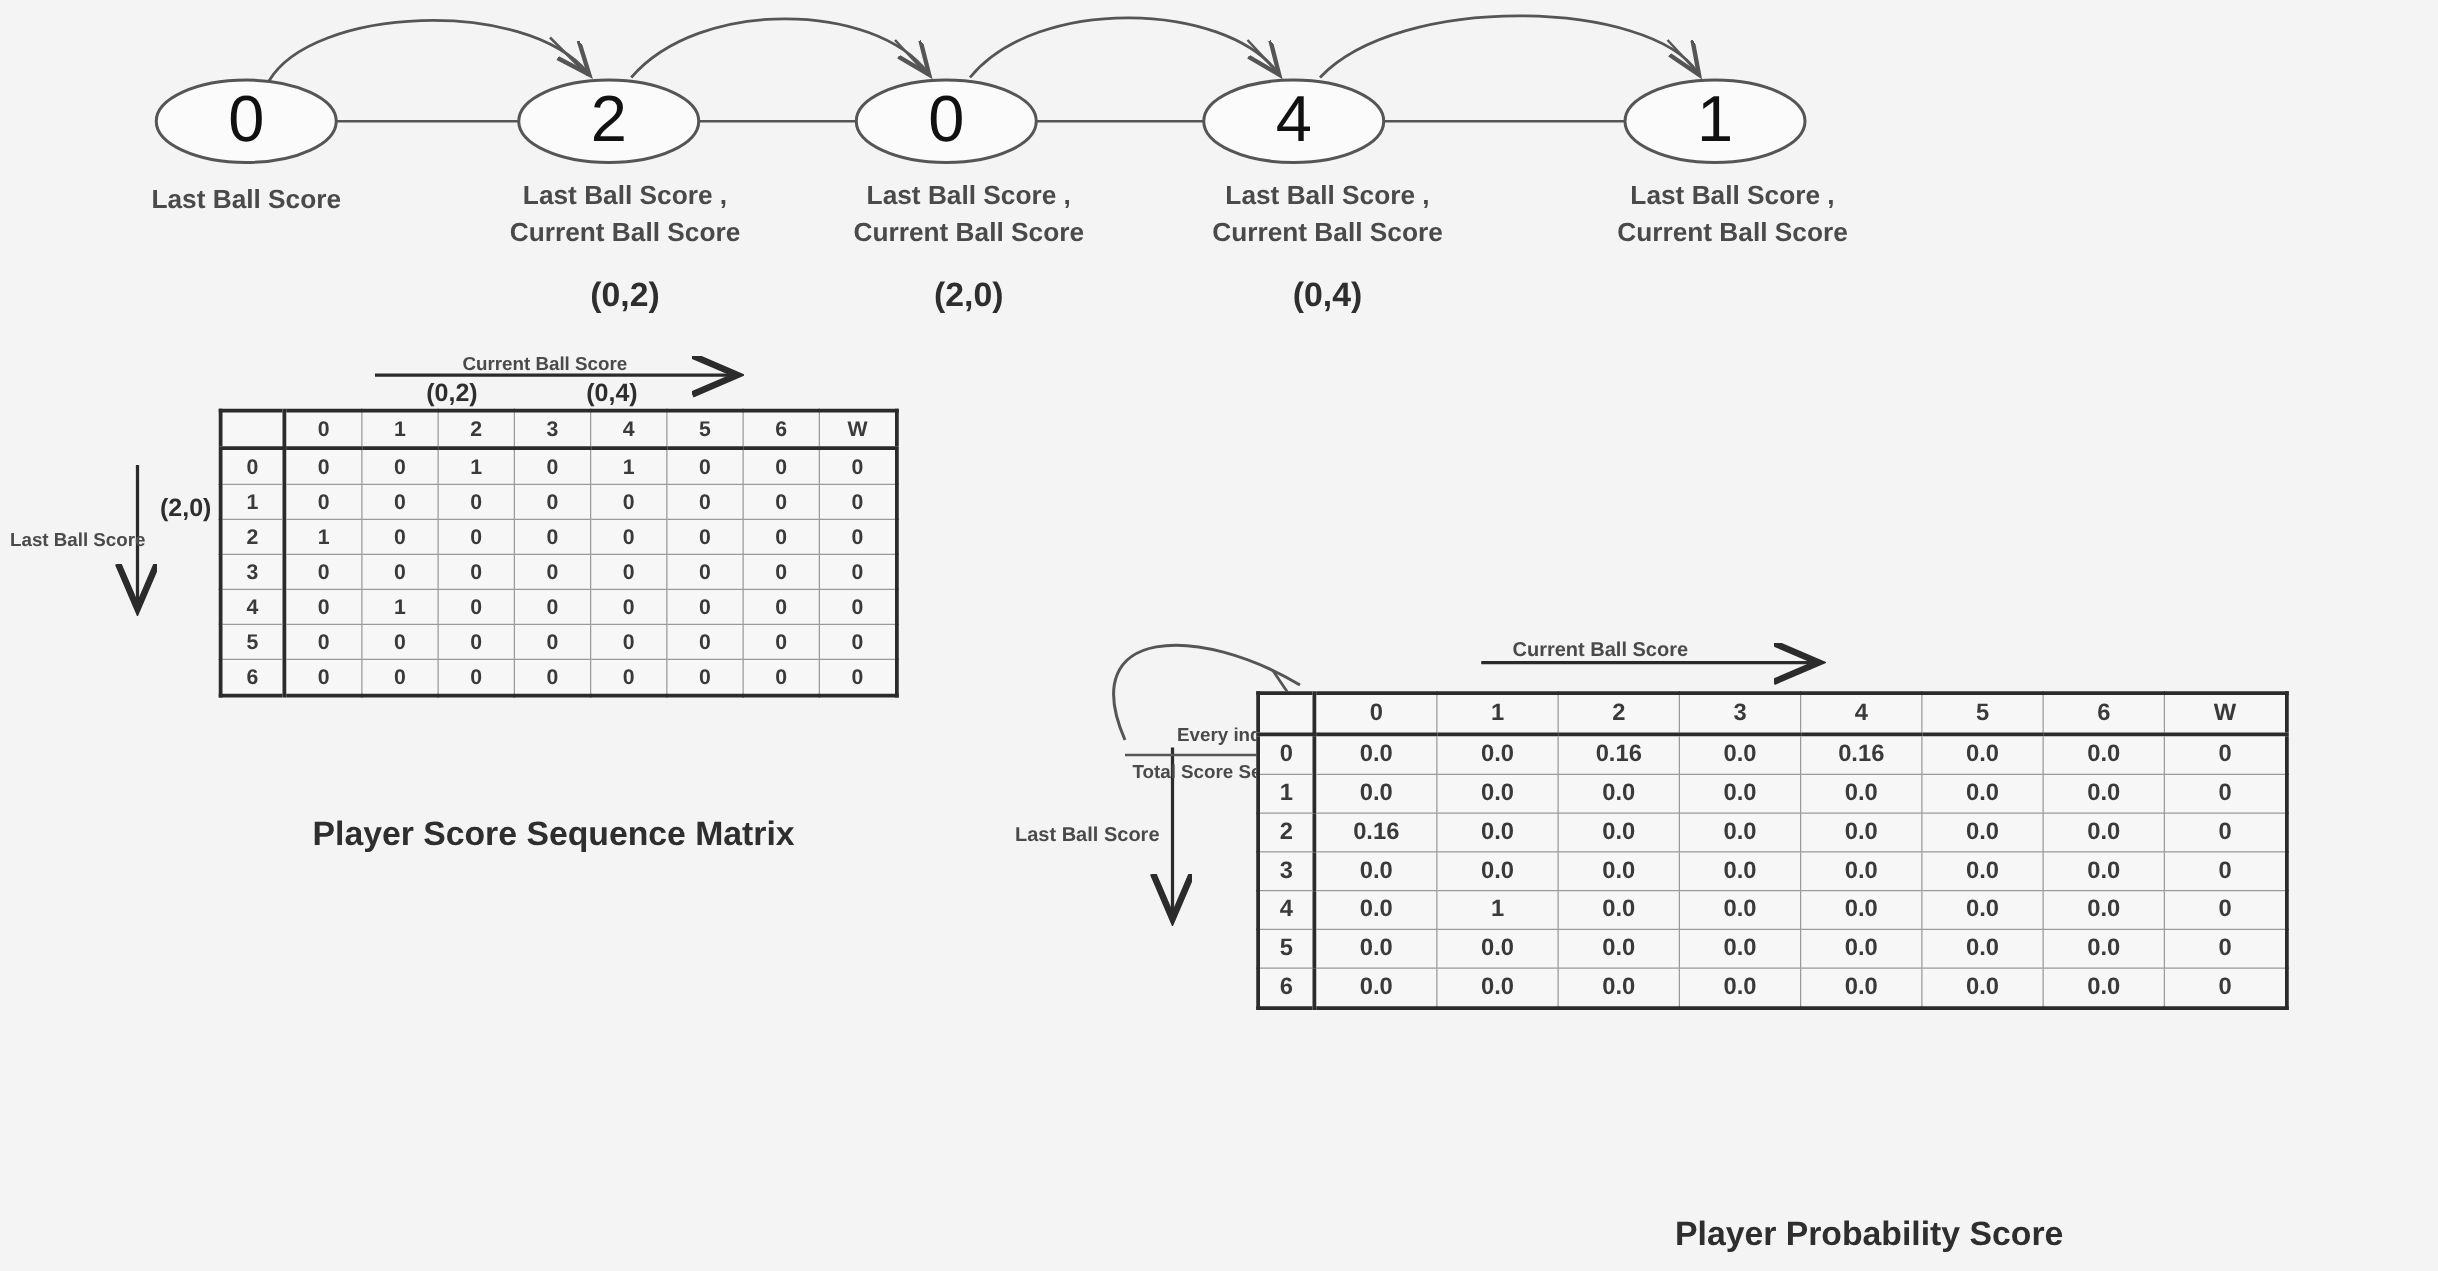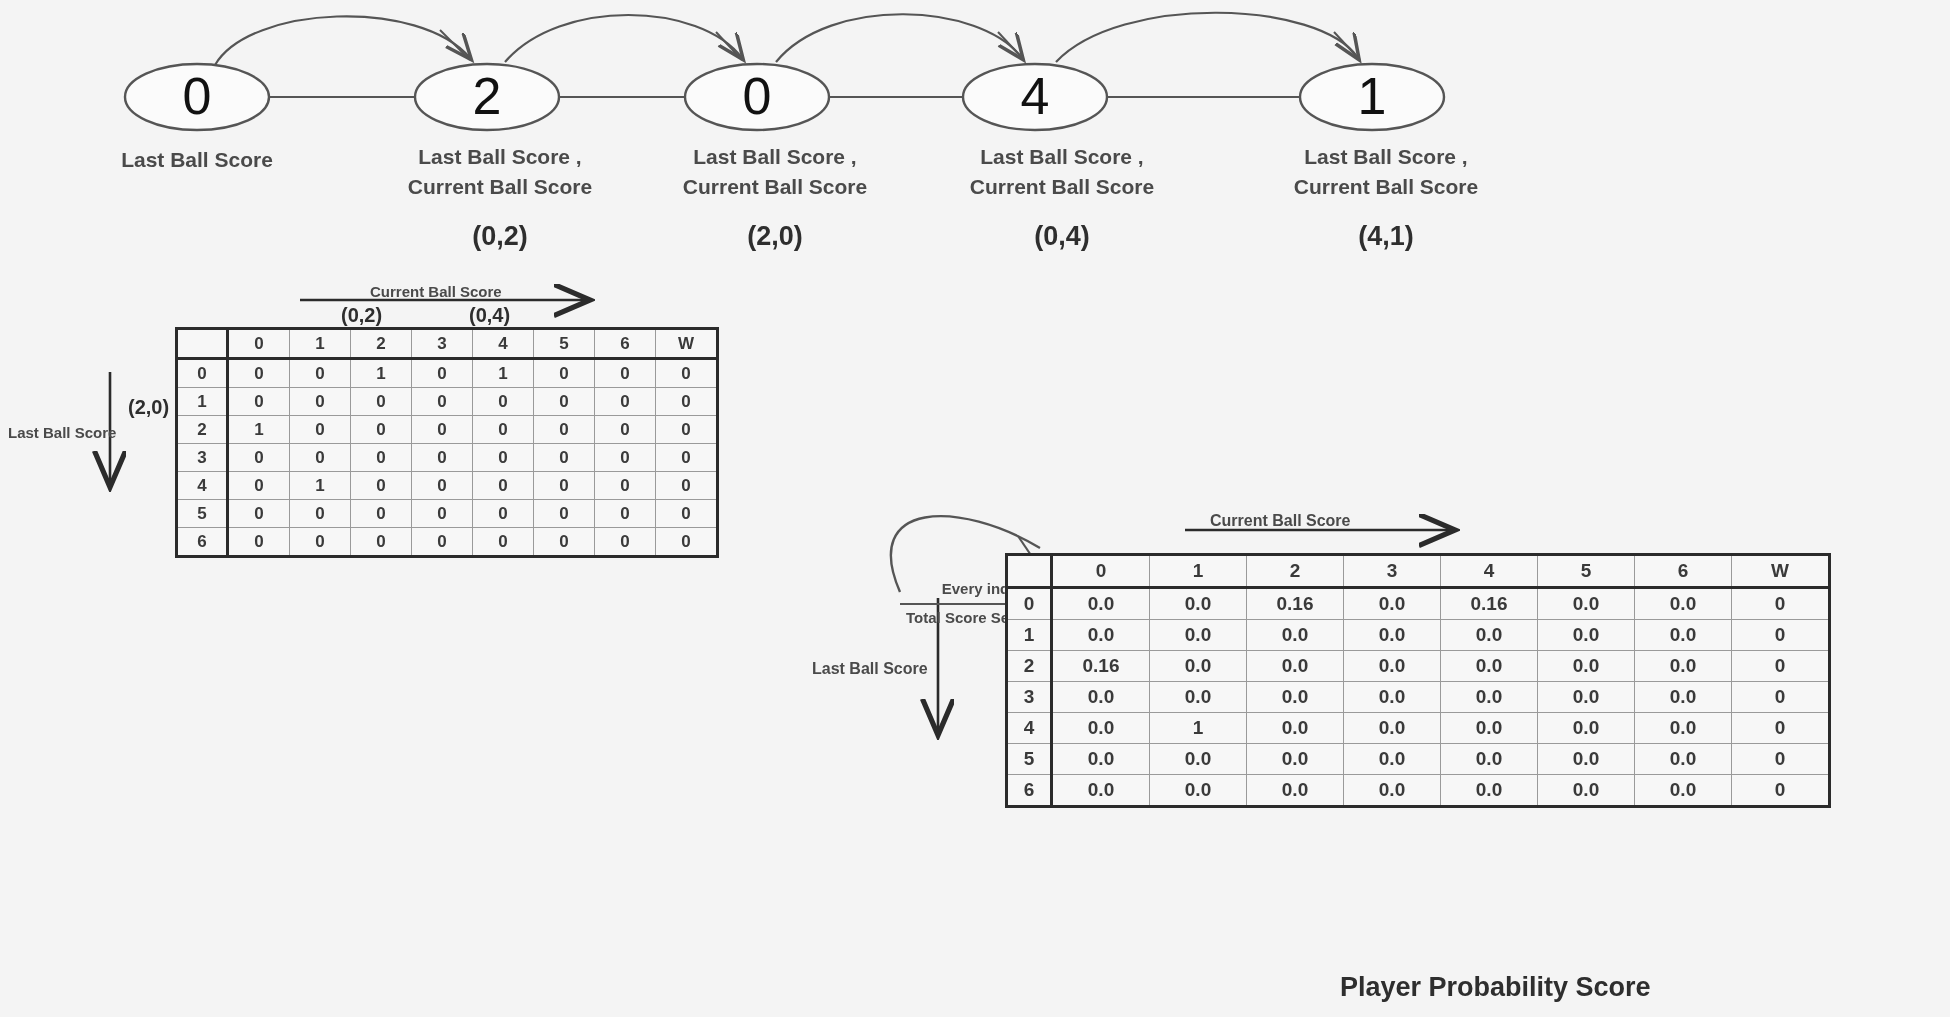--- a/index.html
+++ b/index.html
@@ -186,21 +186,20 @@
 
   <div class="node-cap" style="left:912px;top:142px;">
     <span>Last  Ball Score ,</span><br>
     <span>Current Ball Score</span>
     <span class="pair">(0,4)</span>
   </div>
 
   <div class="node-cap" style="left:1236px;top:142px;">
     <span>Last  Ball Score ,</span><br>
     <span>Current Ball Score</span>
-    <span class="pair">(4,1)</span>
   </div>
 
   <svg class="deco" viewBox="0 0 1950 1017">
     <defs>
       <marker id="ah2" markerWidth="16" markerHeight="16" refX="12" refY="6" orient="auto">
         <path d="M0,0 L14,6 L0,12" fill="none" stroke="#2b2b2b" stroke-width="2"></path>
       </marker>
     </defs>
 
     <line x1="300" y1="300" x2="585" y2="300" stroke="#2b2b2b" stroke-width="2.6" marker-end="url(#ah2)"></line>
@@ -310,20 +309,21 @@
           <td>0</td>
           <td>0</td>
           <td>0</td>
           <td>0</td>
           <td>0</td>
           <td>0</td>
         </tr>
       </tbody>
   </table>
 
+  <div class="mat-caption" style="left:250px;top:652px;">Player Score Sequence Matrix</div>
 
   <div id="frac">
     <span class="num">Every index</span>
     <span class="bar"></span>
     <span class="den">Total Score Sequence</span>
   </div>
 
   <div class="axis-label big" style="left:1210px;top:512px;">Current Ball Score</div>
   <div class="axis-label big" style="left:812px;top:660px;">Last Ball Score</div>
 

